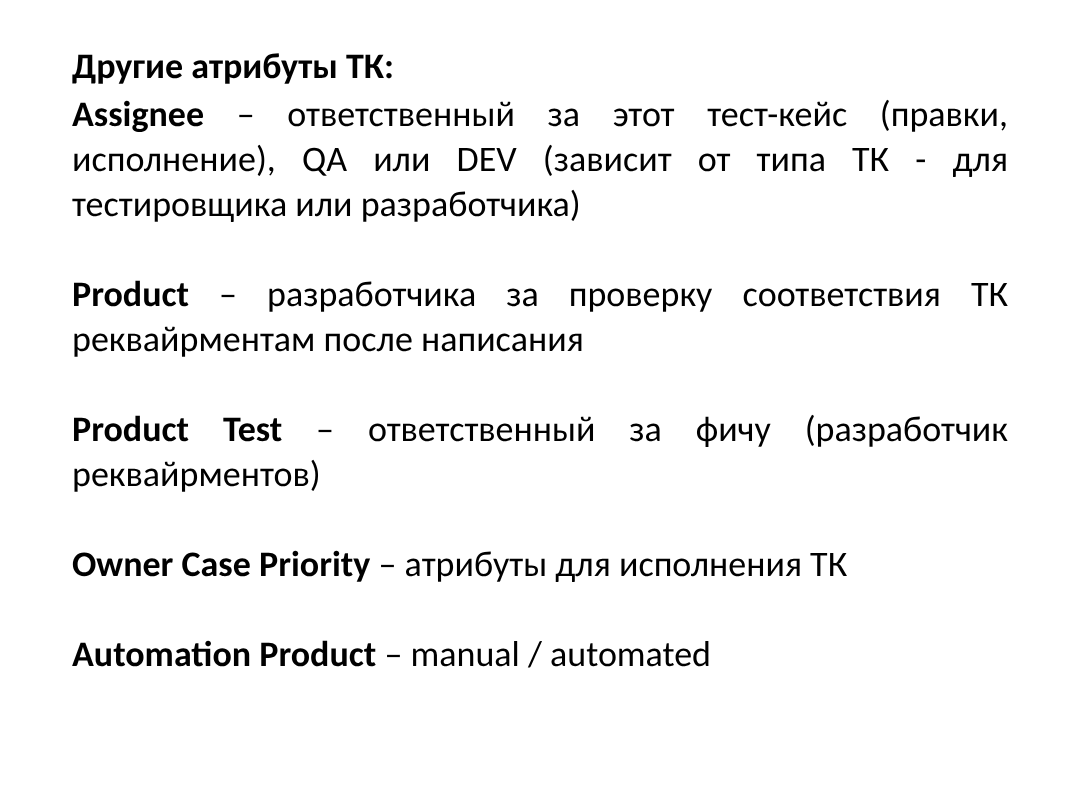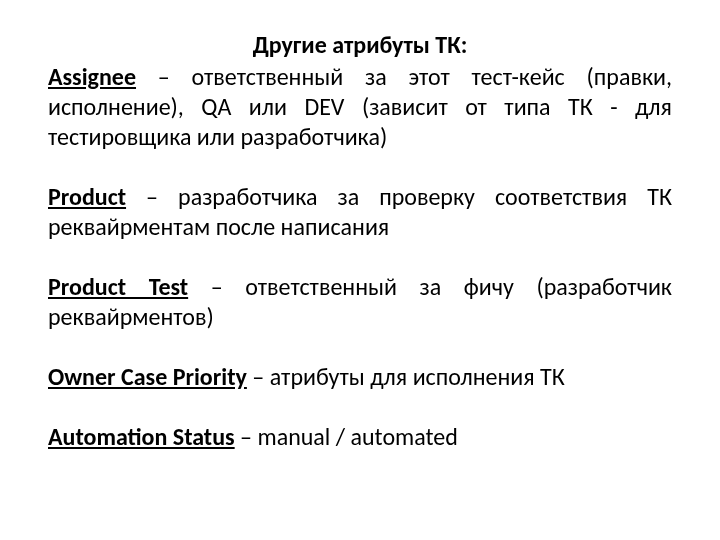--- a/index.html
+++ b/index.html
@@ -11,42 +11,40 @@
       width: 720px;
       height: 540px;
       background: #ffffff;
       font-family: Calibri, Arial, sans-serif;
       font-size: 24px;
       line-height: 1.25;
       color: #000000;
       padding: 30px 48px 30px 48px;
     }
     .title {
-      text-align: center;
       font-weight: bold;
       margin-bottom: 2px;
     }
     .entry {
       text-align: justify;
       margin-bottom: 30px;
     }
     .entry:last-child {
       margin-bottom: 0;
     }
     .term {
       font-weight: bold;
-      text-decoration: underline;
     }
   </style>
 </head>
 <body>
 
 <div class="title">Другие атрибуты ТК:</div>
 
 <div class="entry"><span class="term">Assignee</span><span> – ответственный за этот тест-кейс (правки, исполнение), QA или DEV (зависит от типа ТК - для тестировщика или разработчика)</span></div>
 
 <div class="entry"><span class="term">Product</span><span> – разработчика за проверку соответствия ТК реквайрментам после написания</span></div>
 
 <div class="entry"><span class="term">Product Test</span><span> – ответственный за фичу (разработчик реквайрментов)</span></div>
 
 <div class="entry"><span class="term">Owner Case Priority</span><span> – атрибуты для исполнения ТК</span></div>
 
-<div class="entry"><span class="term">Automation Status</span><span> – manual / automated</span></div>
+<div class="entry"><span class="term">Automation Product</span><span> – manual / automated</span></div>
 
 </body></html>

